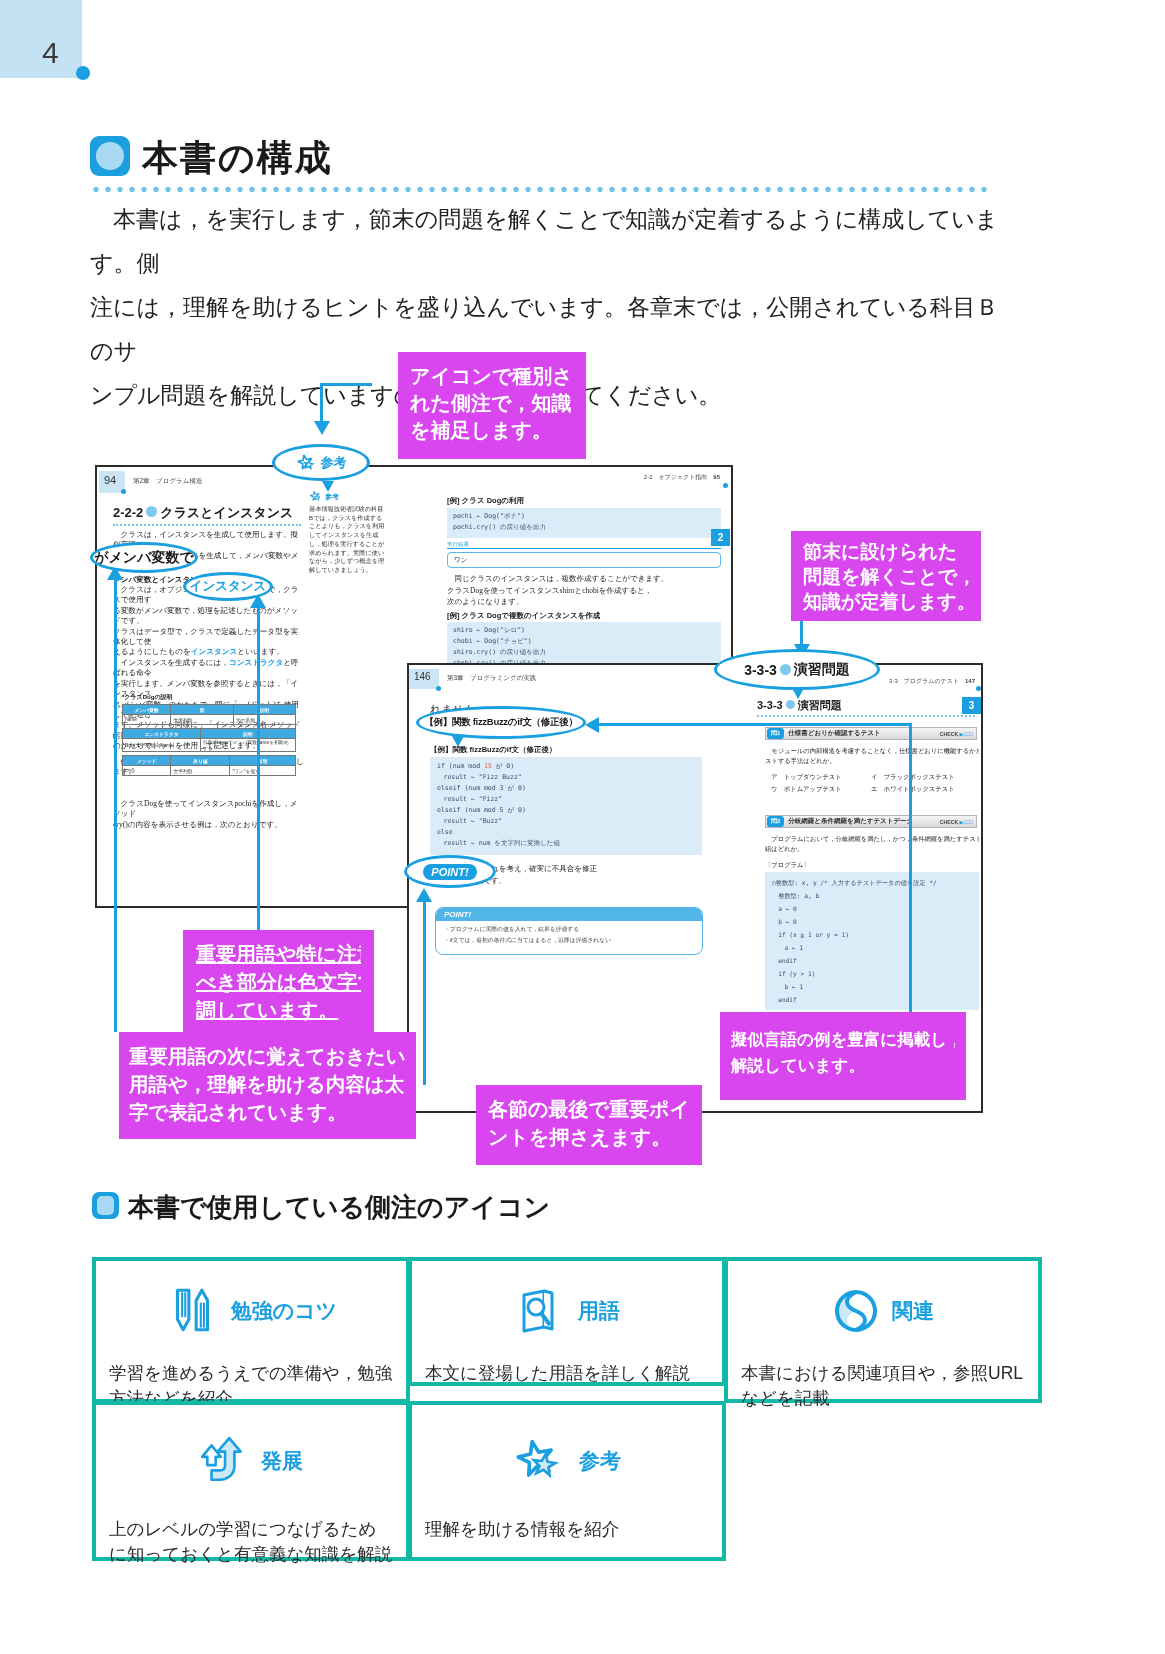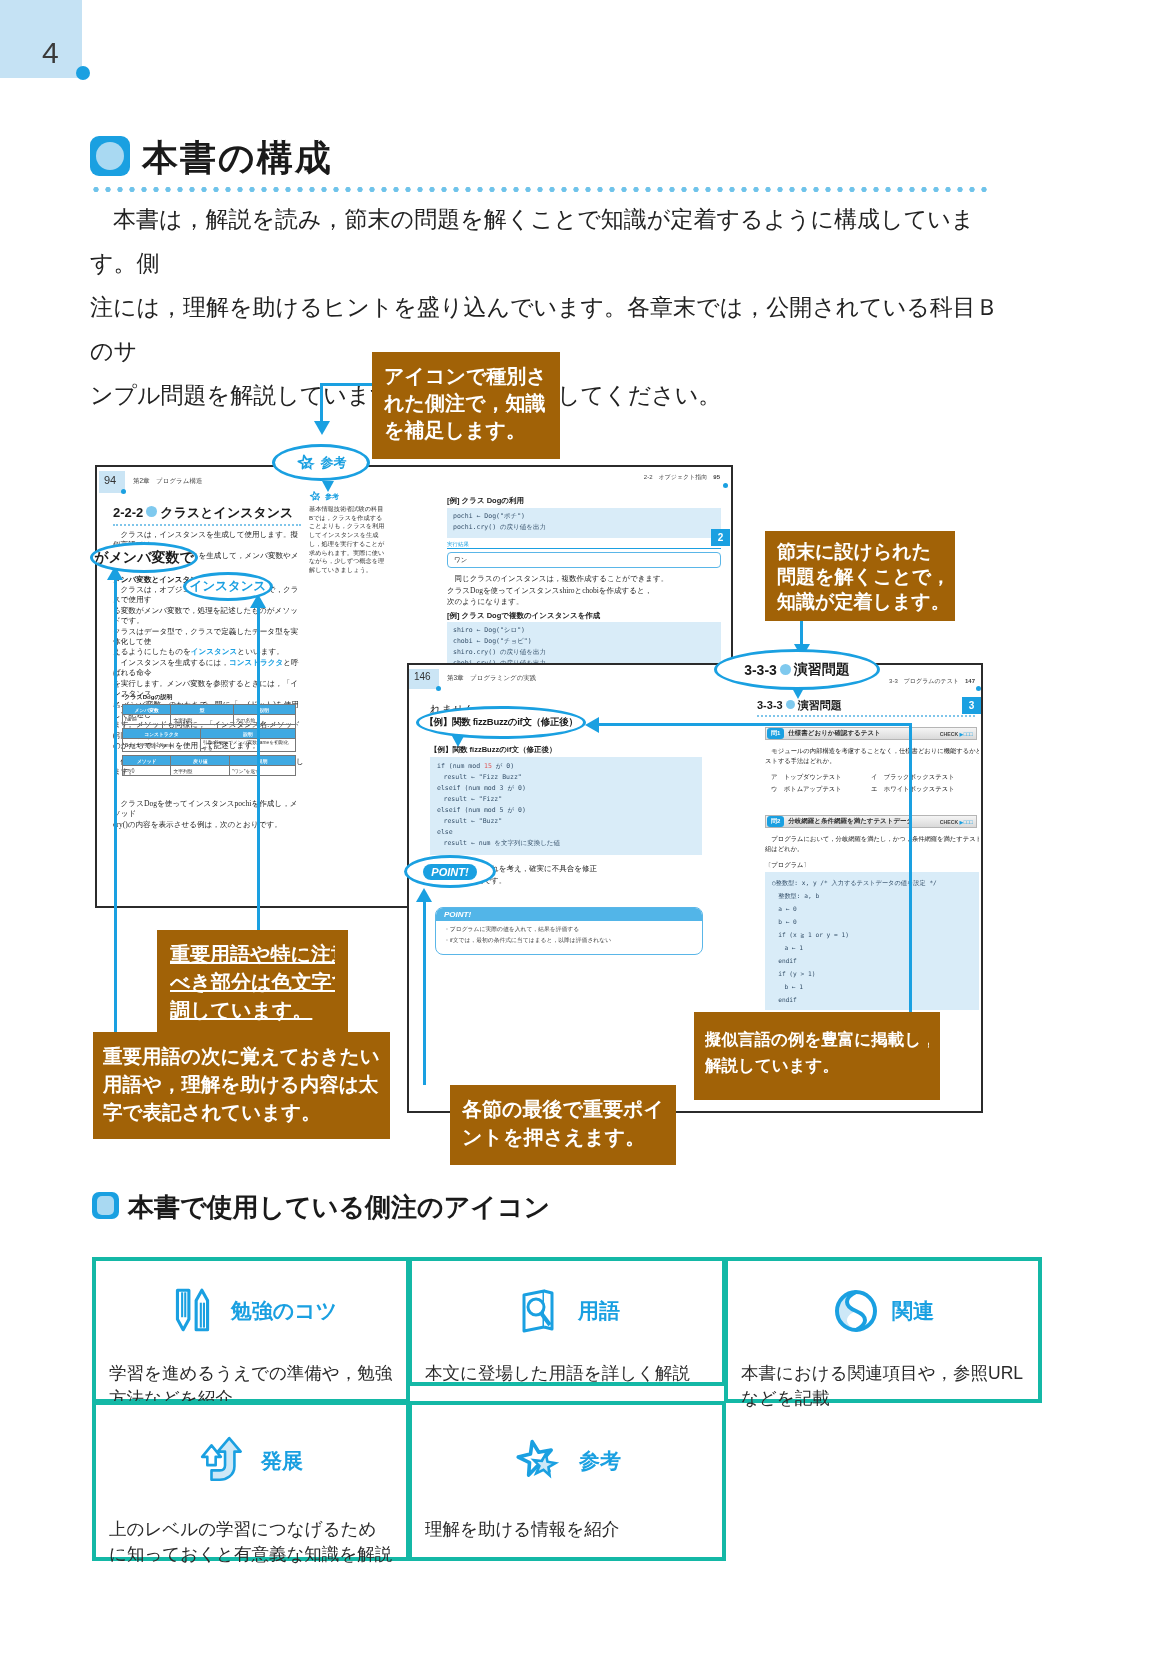--- a/index.html
+++ b/index.html
@@ -19,21 +19,21 @@
   .h1icon i{position:absolute;left:6px;top:6px;width:28px;height:28px;background:#A9D9F2;border-radius:50%;}
   .h1txt{left:142px;top:134px;font-size:36px;font-weight:800;color:#1a1a1a;letter-spacing:2px;}
   .dots{left:90px;top:186px;width:900px;height:7px;
         background-image:radial-gradient(circle,#6FC3EA 2.4px,rgba(0,0,0,0) 2.9px);
         background-size:12px 7px;background-repeat:repeat-x;}
   .intro{left:90px;top:198px;width:930px;font-size:23px;line-height:44px;color:#222;}
   .h2icon{left:92px;top:1192px;width:27px;height:27px;background:#1AA0E1;border-radius:7px;}
   .h2icon i{position:absolute;left:5px;top:4px;width:17px;height:19px;background:#A9D9F2;border-radius:5px;}
   .h2txt{left:128px;top:1190px;font-size:26px;font-weight:800;color:#1a1a1a;}
   
-  .cs{position:absolute;background:#a16207;color:#fff;font-weight:700;box-sizing:border-box;z-index:7;}
+  .cs{position:absolute;background:#d946ef;color:#fff;font-weight:700;box-sizing:border-box;z-index:7;margin-left:26px;}
   .cs div{white-space:nowrap;overflow:hidden;}
   .vline{position:absolute;width:3px;background:#1AA0E1;}
   .hline{position:absolute;height:3px;background:#1AA0E1;}
   .arrdown{position:absolute;width:0;height:0;border-left:8px solid rgba(0,0,0,0);border-right:8px solid rgba(0,0,0,0);border-top:14px solid #1AA0E1;}
   .arrup{position:absolute;width:0;height:0;border-left:8px solid rgba(0,0,0,0);border-right:8px solid rgba(0,0,0,0);border-bottom:14px solid #1AA0E1;}
   .arrleft{position:absolute;width:0;height:0;border-top:8px solid rgba(0,0,0,0);border-bottom:8px solid rgba(0,0,0,0);border-right:14px solid #1AA0E1;}
   .z4{z-index:4;} .z5{z-index:5;}
   
   .ell{position:absolute;background:#fff;border:3.5px solid #1AA0E1;border-radius:50%;
        display:flex;align-items:center;justify-content:center;box-sizing:border-box;z-index:6;overflow:hidden;}
@@ -76,21 +76,21 @@
   <div class="abs cornernum">4</div>
   <div class="bdot" style="left:76px;top:66px;width:14px;height:14px;"></div>
 
   <div class="abs h1icon">
       <i></i>
     </div>
   <div class="abs h1txt">本書の構成</div>
   <div class="abs dots"></div>
 
   <div class="abs intro serif">
-    <div>　本書は，解説を読み，節末の問題を解くことで知識が定着するように構成しています。側</div>
+    <div>　本書は，を実行します，節末の問題を解くことで知識が定着するように構成しています。側</div>
     <div>注には，理解を助けるヒントを盛り込んでいます。各章末では，公開されている科目Ｂのサ</div>
     <div>ンプル問題を解説していますので，ぜひ活用してください。</div>
   </div>
 
   <div class="spread" style="left:95px;top:465px;width:638px;height:443px;z-index:2;">
 
     <div class="numbox" style="left:2px;top:4px;width:26px;height:22px;"></div>
     <div class="abs" style="left:7px;top:7px;font-size:11px;color:#333;text-align:right;">94</div>
     <div class="bdot" style="left:24px;top:22px;width:5px;height:5px;"></div>
     <div class="abs smallhead" style="left:36px;top:10px;">第2章　プログラム構造</div>

